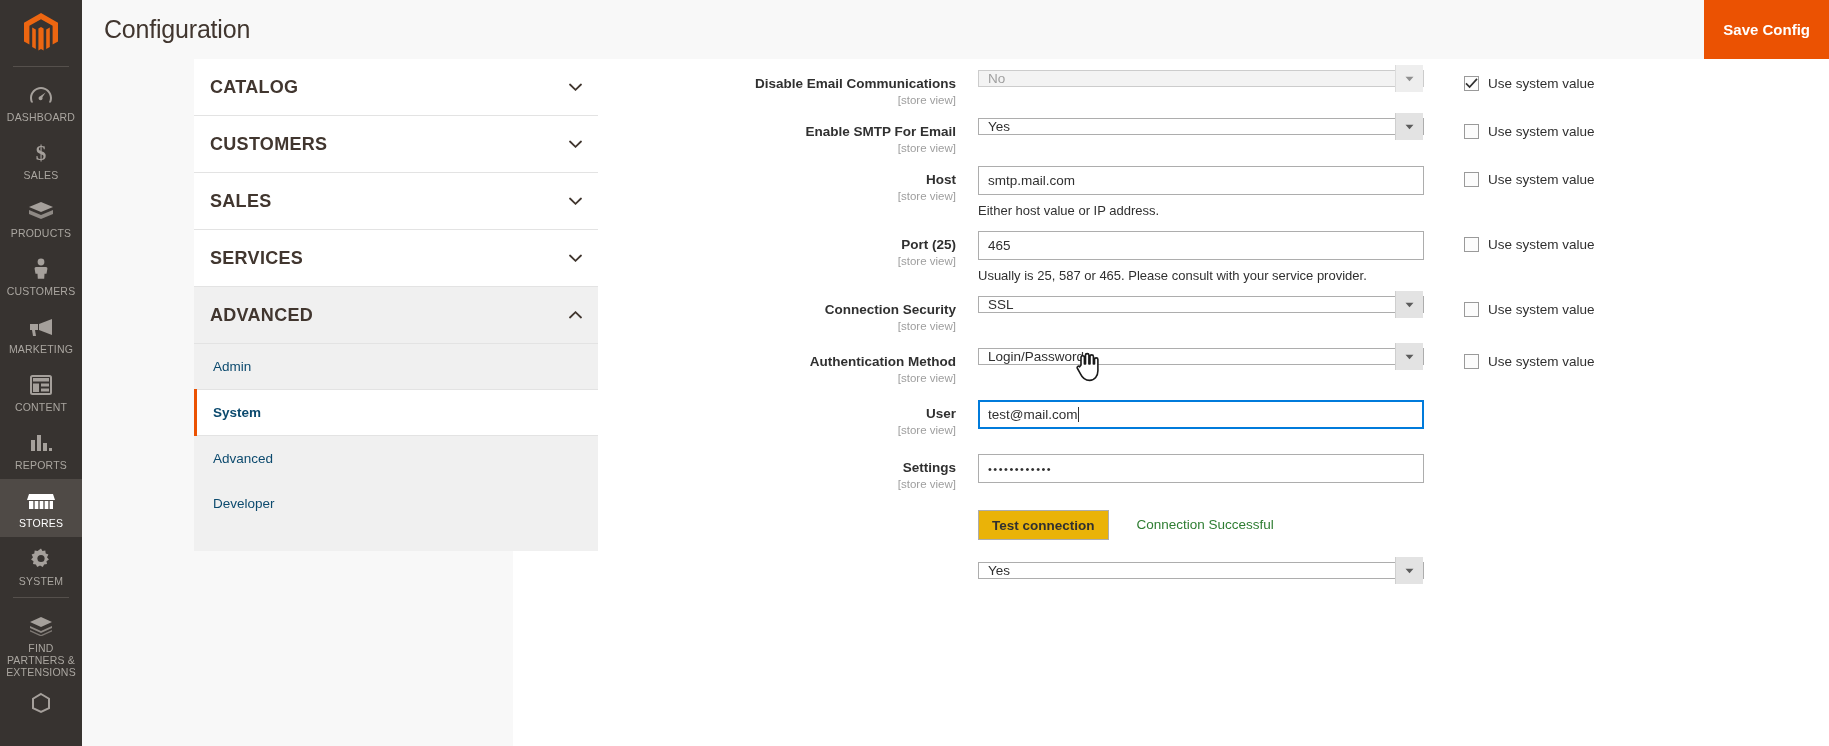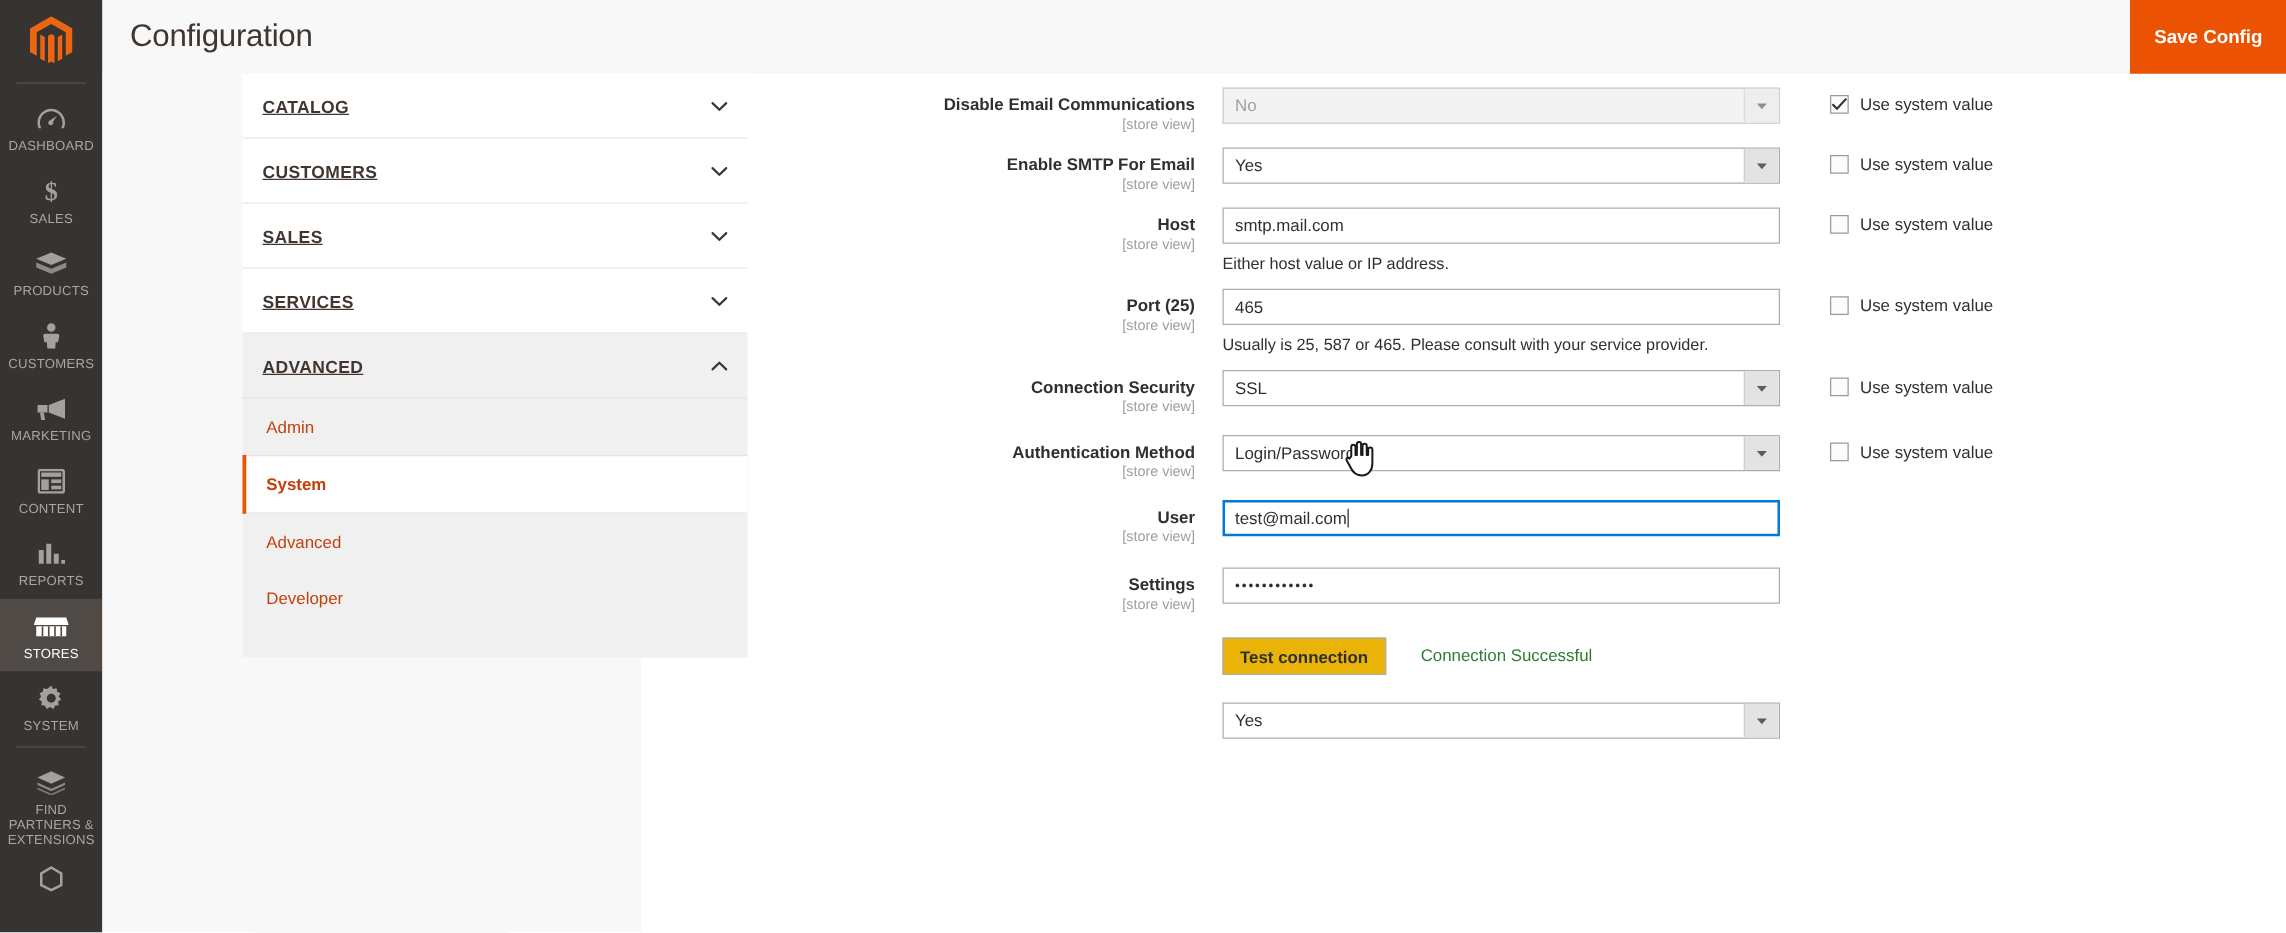--- a/index.html
+++ b/index.html
@@ -102,38 +102,37 @@
   .nav-panel { width: 404px; background: #ffffff; }
   .nav-section {
     position: relative;
     border-bottom: 1px solid #e3e3e3;
     background: #ffffff;
     cursor: pointer;
   }
   .nav-section.open { background: #f0f0f0; border-bottom-color: #e3e3e3; }
   .nav-section-title {
     padding: 18px 16px 17px 16px;
-    font-size: 14px;
+    font-size: 18px;
     font-weight: bold;
     color: #41362f;
     letter-spacing: 0.3px;
-    text-decoration: underline;
   }
   .nav-chevron {
     position: absolute; right: 16px; top: 50%;
     transform: translateY(-50%);
     width: 14px; height: 14px;
     display: flex; align-items: center; justify-content: center;
   }
   .sub-list { background: #f0f0f0; padding-bottom: 25px; }
   .sub-item {
     position: relative;
     padding: 15px 16px 15px 19px;
     font-size: 13.5px;
-    color: #c2410c;
+    color: #0c4a6e;
     cursor: pointer;
   }
   .sub-item.active {
     background: #ffffff;
     font-weight: bold;
     border-top: 1px solid #e3e3e3;
     border-bottom: 1px solid #e3e3e3;
   }
   .sub-item.active::before {
     content: "";
@@ -203,21 +202,21 @@
   .fld.focused { border: 2px solid #007bdb; padding: 0 8px; }
   .fld .caret-txt {
     display: inline-block;
     width: 1px; height: 15px;
     background: #303030;
     margin-left: 1px;
     vertical-align: middle;
   }
 
   .sel {
-    width: 446px; height: 29px;
+    width: 446px; height: 17px;
     border: 1px solid #adadad;
     background: #ffffff;
     display: flex; align-items: center;
     font-size: 13.5px;
     color: #303030;
     padding: 0 0 0 9px;
     position: relative;
     cursor: pointer;
   }
   .sel.disabled { background: #f3f3f3; color: #a0a0a0; border-color: #cccccc; }

